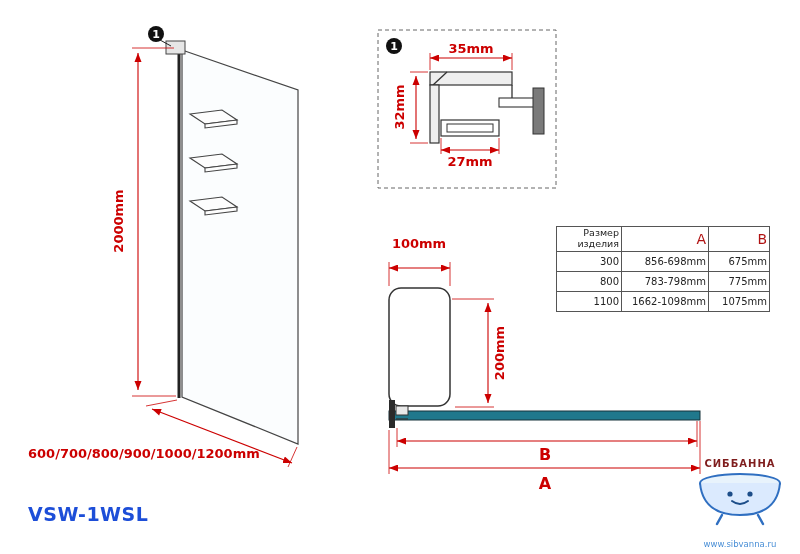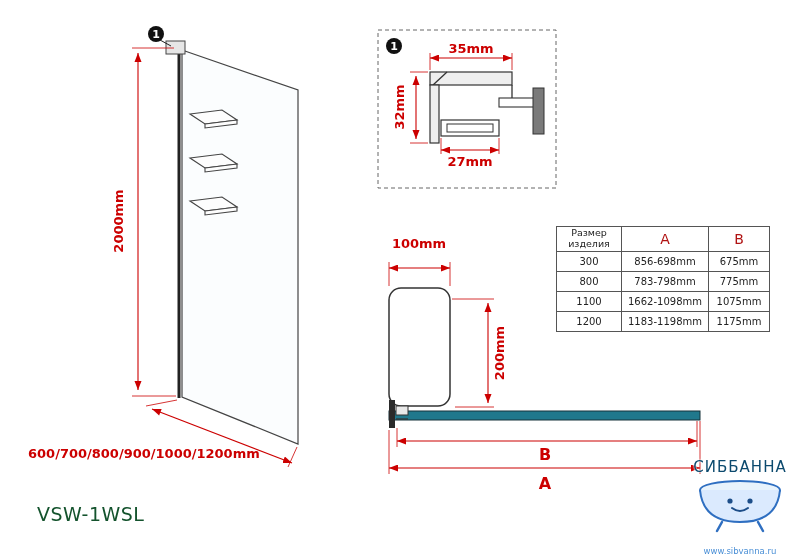--- a/index.html
+++ b/index.html
@@ -24,40 +24,40 @@
   .callout-num{fill:#fff;font-size:11px;font-weight:bold;text-anchor:middle;font-family:"DejaVu Sans",sans-serif;}
   .dashbox{fill:none;stroke:#666;stroke-width:1;stroke-dasharray:4 3;}
   .bar{fill:#20788c;stroke:#16323a;stroke-width:1;}
 
   
   .size-table{
     position:absolute;left:556px;top:226px;border-collapse:collapse;
     font-family:"DejaVu Sans",sans-serif;background:#fff;
   }
   .size-table th,.size-table td{
-    border:1px solid #555;text-align:center;vertical-align:middle;padding:1px 2px;
+    border:1px solid #555;text-align:right;vertical-align:middle;padding:1px 2px;
   }
   .size-table td{font-size:10px;color:#222;height:17px;}
   .size-table th{font-weight:normal;}
   .col-size{width:60px;font-size:9.5px;color:#222;line-height:1.15;}
   .col-ab{width:82px;font-size:14px;font-weight:bold;color:#b01212;}
   .col-b{width:56px;}
 
   
   .model-label{
-    position:absolute;left:37px;top:503px;
-    font-size:19px;font-weight:normal;color:#14532d;letter-spacing:0.5px;
+    position:absolute;left:28px;top:503px;
+    font-size:19px;font-weight:bold;color:#1d4ed8;letter-spacing:0.5px;
   }
 
   
   .watermark{
     position:absolute;left:682px;top:458px;width:116px;text-align:center;
   }
   .wm-brand{
-    font-size:15px;font-weight:normal;color:#0c4a6e;letter-spacing:1px;
+    font-size:10px;font-weight:bold;color:#7f1d1d;letter-spacing:1px;
     text-shadow:0 0 2px #fff,0 0 2px #fff;
   }
   .wm-url{font-size:8.5px;color:#4a8fd6;margin-top:8px;}
 </style>
 </head>
 <body>
 
 <div class="canvas">
 
   <svg class="drawing" width="800" height="554" viewBox="0 0 800 554">
@@ -210,25 +210,20 @@
       </tr>
       <tr>
         <td>800</td>
         <td>783-798mm</td>
         <td>775mm</td>
       </tr>
       <tr>
         <td>1100</td>
         <td>1662-1098mm</td>
         <td>1075mm</td>
-      </tr>
-      <tr>
-        <td>1200</td>
-        <td>1183-1198mm</td>
-        <td>1175mm</td>
       </tr>
     </tbody>
   </table>
 
   <div class="model-label">VSW-1WSL</div>
 
   <div class="watermark">
     <div class="wm-brand">СИББАННА</div>
     <svg width="92" height="58" viewBox="0 0 92 58">
       <ellipse cx="46" cy="14" rx="40" ry="9" fill="#e8f3fc" stroke="#2f6fc1" stroke-width="2"></ellipse>

